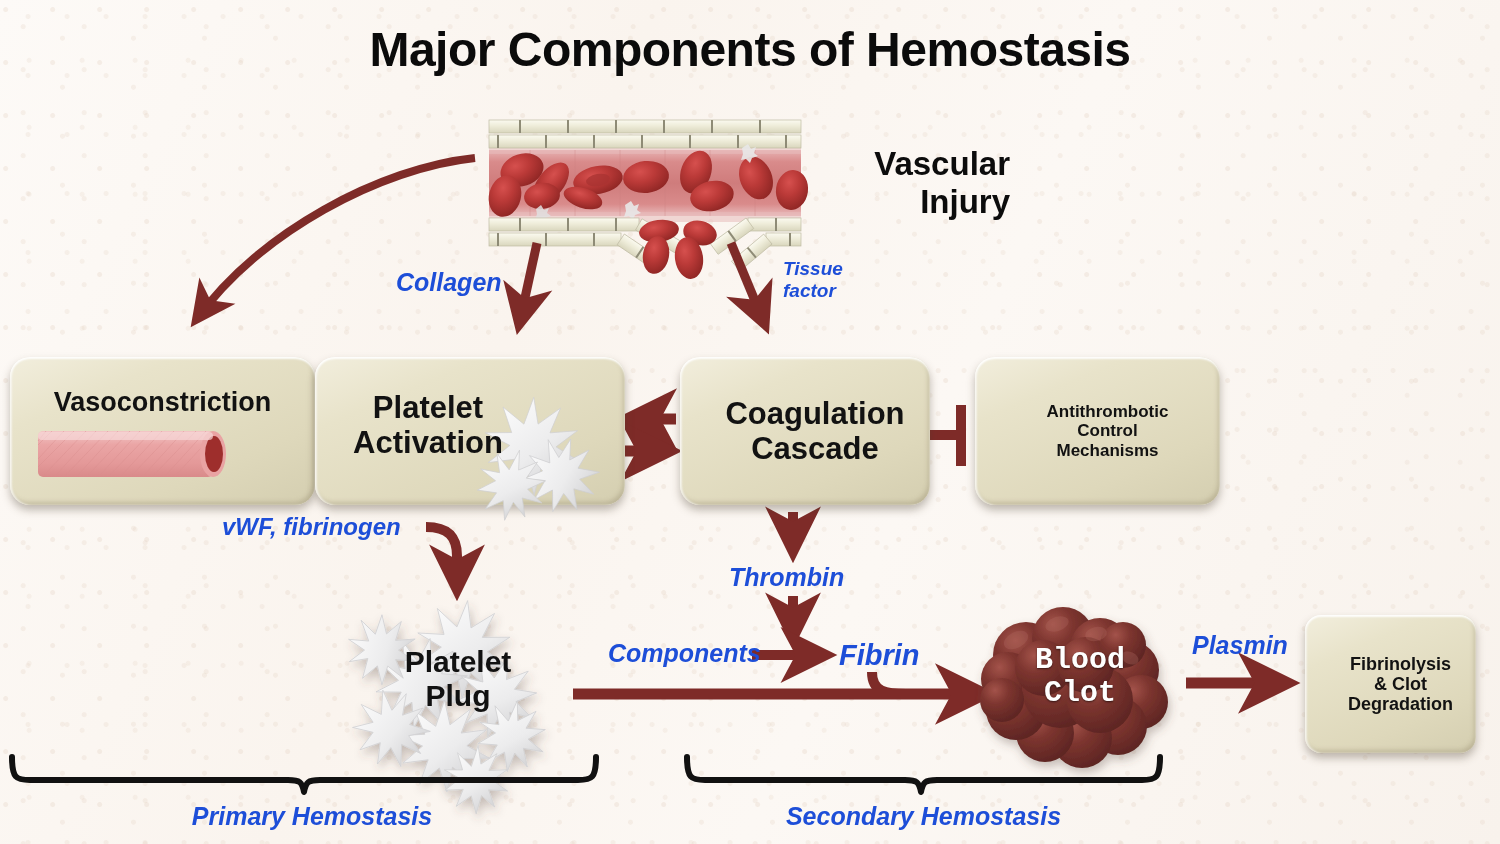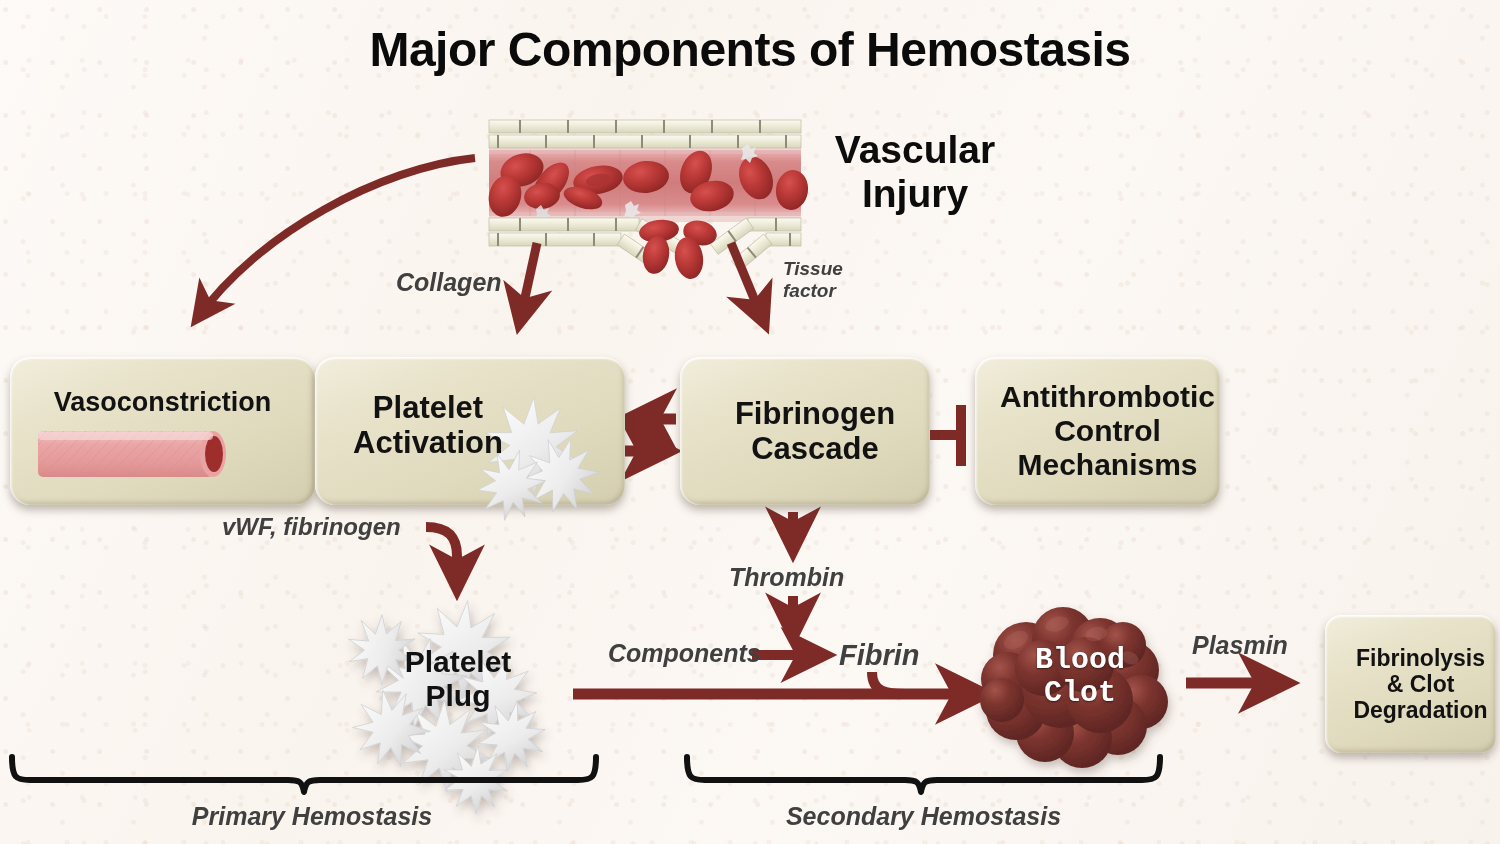--- a/index.html
+++ b/index.html
@@ -37,21 +37,21 @@
       0 5px 9px rgba(70,60,40,.34),
       inset 0 2px 2px rgba(255,255,255,.92),
       inset 2px 0 2px rgba(255,255,255,.62),
       inset -2px -3px 4px rgba(150,140,110,.38);
     display:flex;align-items:center;justify-content:center;
     color:#121212;font-weight:bold;text-align:center;line-height:1.13;padding-left:20px;
   }
   .boxlabel{position:relative;z-index:3;}
   
   .lab{
-    position:absolute;font-weight:bold;font-style:italic;color:#404040;
+    position:absolute;font-weight:bold;font-style:italic;color:#1d4ed8;
     white-space:pre-line;line-height:1.14;
   }
   .plain{
     position:absolute;font-weight:bold;color:#0c0c0c;line-height:1.14;text-align:center;
   }
   svg{position:absolute;left:0;top:0;overflow:visible;}
   .clotword{
     position:absolute;color:#fff;font-weight:bold;text-align:center;
     text-shadow:0 1px 2px rgba(0,0,0,.55);line-height:1.1;z-index:6;
   }
@@ -336,37 +336,37 @@
     <svg width="290" height="148" viewBox="0 0 290 148">
       <g fill="url(#platelet)" stroke="#cfcfd1" stroke-width="0.7">
         <path d="M215,40 l8,26 20,-19 -7,26 27,-6 -19,19 25,11 -27,3 13,23 -23,-13 -3,27 -11,-25 -19,19 6,-27 -26,7 19,-20 -26,-9 26,-4 -12,-24 23,14 z" transform="rotate(8 215 67)"></path>
         <path d="M238,82 l6,20 16,-15 -6,20 21,-5 -15,15 20,9 -21,2 10,18 -18,-10 -2,21 -9,-19 -15,15 5,-21 -20,5 15,-16 -20,-7 20,-3 -9,-18 18,12 z" transform="rotate(-14 238 102)"></path>
         <path d="M198,92 l6,19 15,-14 -5,19 19,-4 -14,14 18,8 -20,2 9,17 -16,-10 -2,20 -8,-18 -14,14 5,-19 -19,4 14,-15 -18,-6 19,-3 -9,-17 17,11 z" transform="rotate(20 198 111)"></path>
       </g>
     </svg>
   </div>
 
   <div class="pbox" style="left:680px;top:357px;width:230px;height:148px;font-size:31px;white-space:pre-line;">
-    <span class="boxlabel">Fibrinogen
+    <span class="boxlabel">Coagulation
 Cascade</span>
   </div>
 
-  <div class="pbox" style="left:975px;top:357px;width:225px;height:148px;font-size:30px;white-space:pre-line;">
+  <div class="pbox" style="left:975px;top:357px;width:225px;height:148px;font-size:17px;white-space:pre-line;">
     <span class="boxlabel">Antithrombotic
 Control
 Mechanisms</span>
   </div>
 
-  <div class="pbox" style="left:1305px;top:615px;width:151px;height:138px;font-size:23px;white-space:pre-line;border-radius:16px;margin-left:20px;">
+  <div class="pbox" style="left:1305px;top:615px;width:151px;height:138px;font-size:18px;white-space:pre-line;border-radius:16px;">
     <span class="boxlabel">Fibrinolysis
 &amp; Clot
 Degradation</span>
   </div>
 
-  <div class="plain" style="left:820px;top:128px;width:190px;font-size:39px;white-space:pre-line;">Vascular
+  <div class="plain" style="left:820px;top:145px;width:190px;font-size:33px;white-space:pre-line;text-align:right;">Vascular
 Injury</div>
 
   <div class="lab" style="left:396px;top:268px;font-size:25px;">Collagen</div>
 
   <div class="lab" style="left:783px;top:258px;font-size:19px;">Tissue
 factor</div>
 
   <div class="lab" style="left:222px;top:527px;font-size:24px;transform:translateY(-50%);">vWF, fibrinogen</div>
 
   <div class="lab" style="left:729px;top:563px;font-size:25px;">Thrombin</div>

